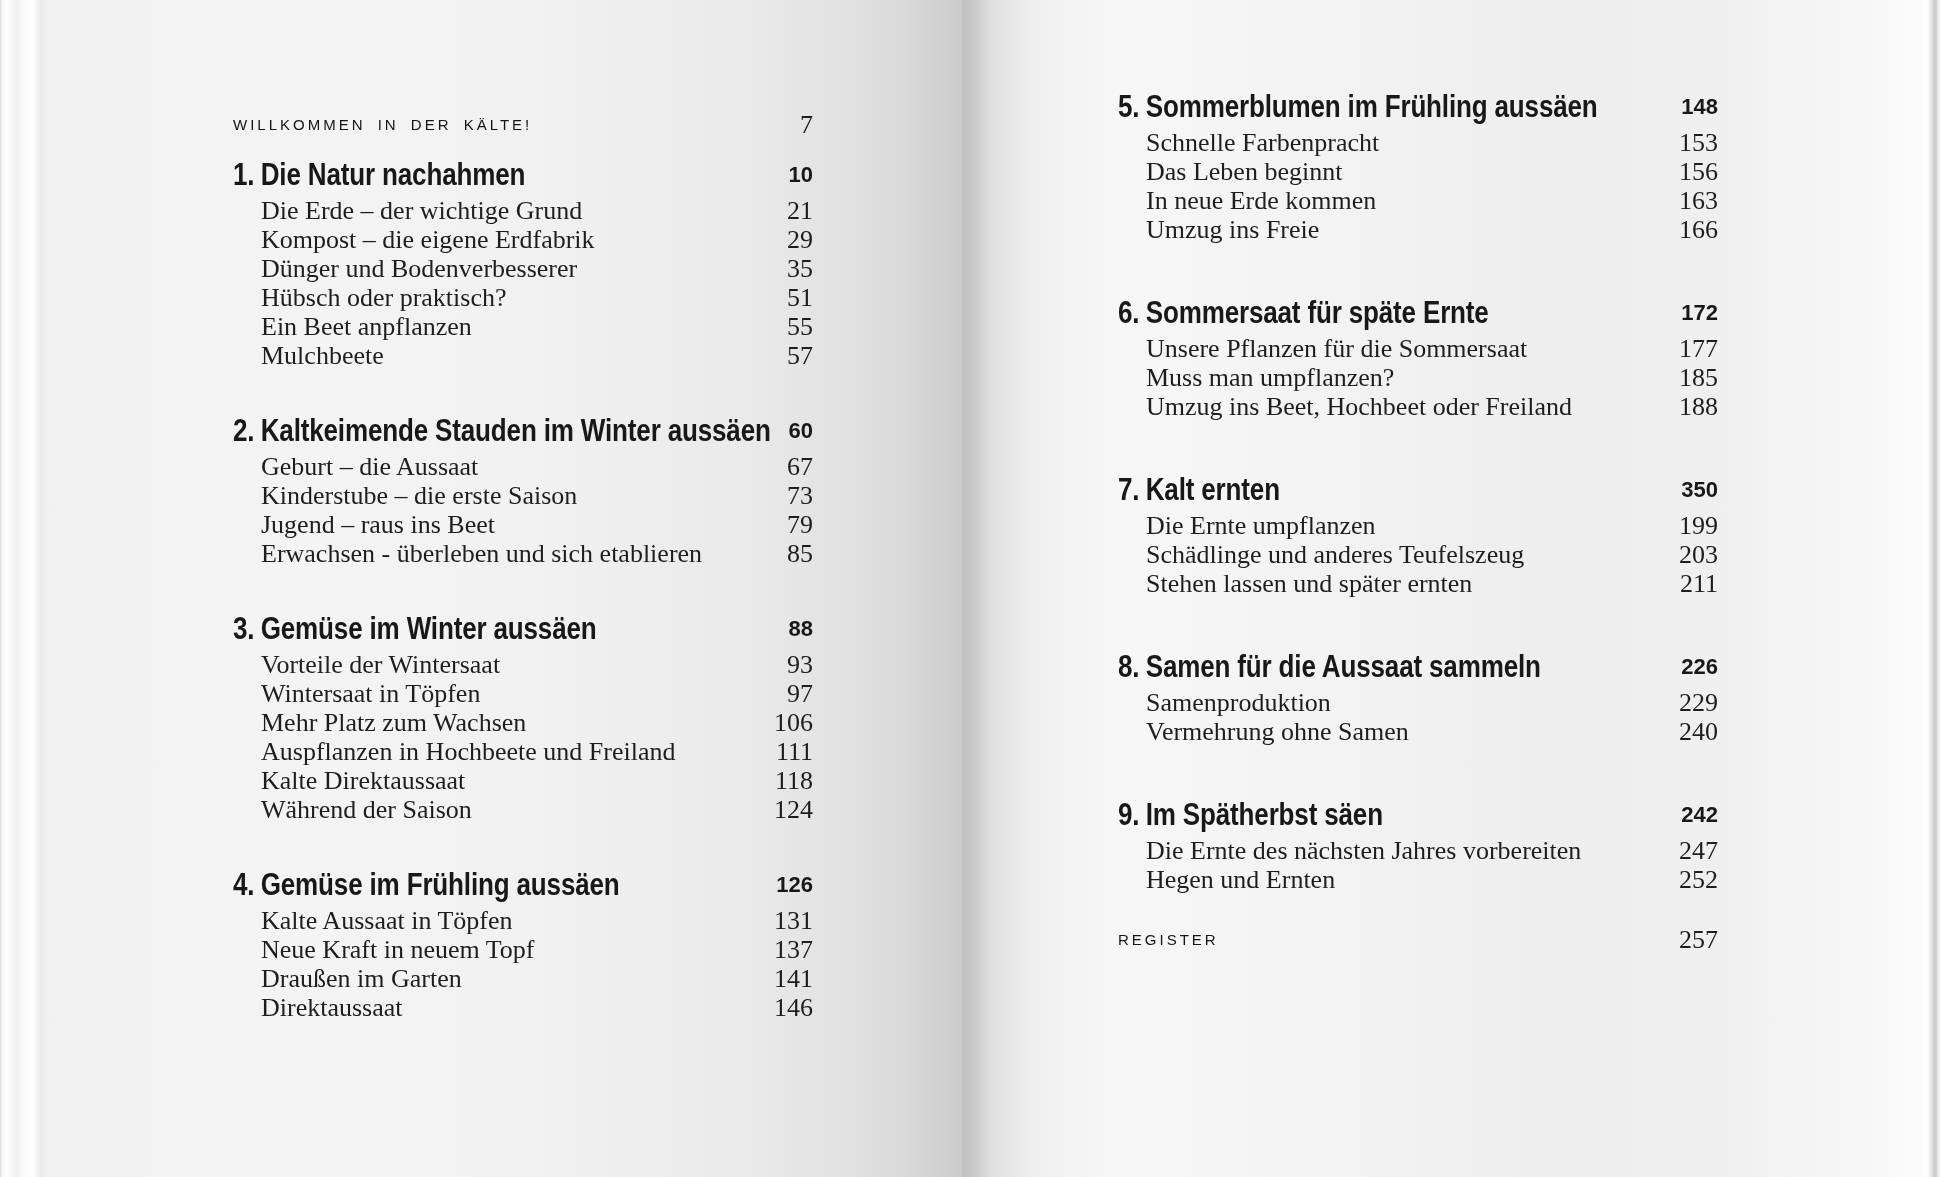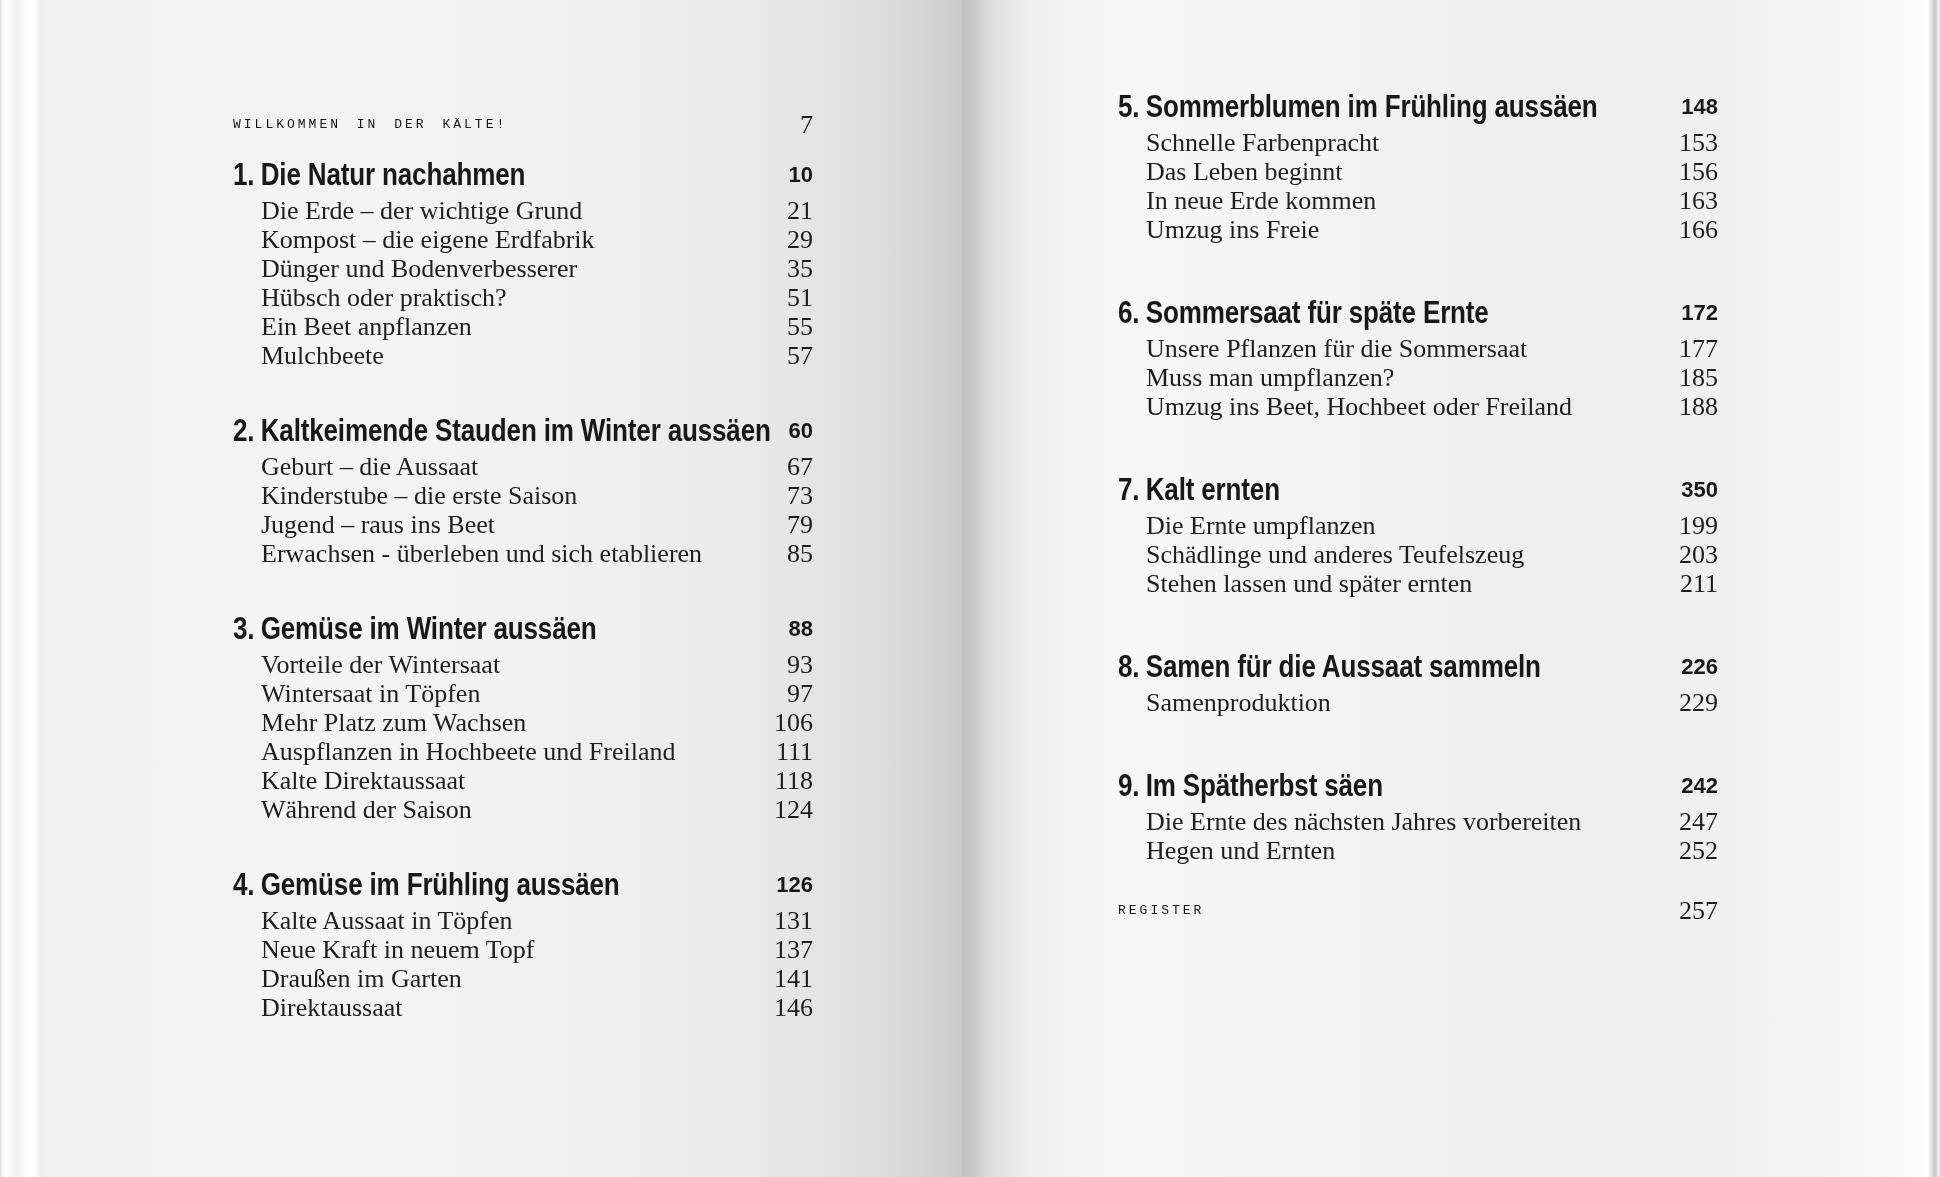--- a/index.html
+++ b/index.html
@@ -73,22 +73,22 @@
   }
   .chapter-num { display: inline-block; width: 33px; }
   .chapter-page {
     position: absolute; right: 0; top: 0;
     font-family: "Liberation Sans", sans-serif;
     font-weight: bold; font-size: 22px; line-height: 42px;
     color: #181818;
   }
 
   .smallcaps {
-    font-family: Liberation Mono, monospace;
-    font-size: 13px; line-height: 29px;
+    font-family: Liberation Sans, sans-serif;
+    font-size: 15px; line-height: 29px;
     letter-spacing: 3px; word-spacing: 5px;
     color: #141414; white-space: nowrap;
   }
   .register-row { margin-top: 31px; }
 </style>
 </head>
 <body>
 
 <div class="book">
   <div class="edge-left"></div>
@@ -154,20 +154,21 @@
           </div>
           <div class="section">
             <div class="toc-row chapter-row"><span class="chapter-text"><span class="chapter-num">7.</span><span class="chapter-title">Kalt ernten</span></span><span class="chapter-page">350</span></div>
             <div class="toc-row item-row"><span class="item-label">Die Ernte umpflanzen</span><span class="pagenum">199</span></div>
             <div class="toc-row item-row"><span class="item-label">Schädlinge und anderes Teufelszeug</span><span class="pagenum">203</span></div>
             <div class="toc-row item-row"><span class="item-label">Stehen lassen und später ernten</span><span class="pagenum">211</span></div>
           </div>
           <div class="section">
             <div class="toc-row chapter-row"><span class="chapter-text"><span class="chapter-num">8.</span><span class="chapter-title">Samen für die Aussaat sammeln</span></span><span class="chapter-page">226</span></div>
             <div class="toc-row item-row"><span class="item-label">Samenproduktion</span><span class="pagenum">229</span></div>
+            <div class="toc-row item-row"><span class="item-label">Vermehrung ohne Samen</span><span class="pagenum">240</span></div>
           </div>
           <div class="section">
             <div class="toc-row chapter-row"><span class="chapter-text"><span class="chapter-num">9.</span><span class="chapter-title">Im Spätherbst säen</span></span><span class="chapter-page">242</span></div>
             <div class="toc-row item-row"><span class="item-label">Die Ernte des nächsten Jahres vorbereiten</span><span class="pagenum">247</span></div>
             <div class="toc-row item-row"><span class="item-label">Hegen und Ernten</span><span class="pagenum">252</span></div>
           </div>
         </div>
       <div class="toc-row register-row">
         <span class="smallcaps">REGISTER</span>
         <span class="pagenum">257</span>

